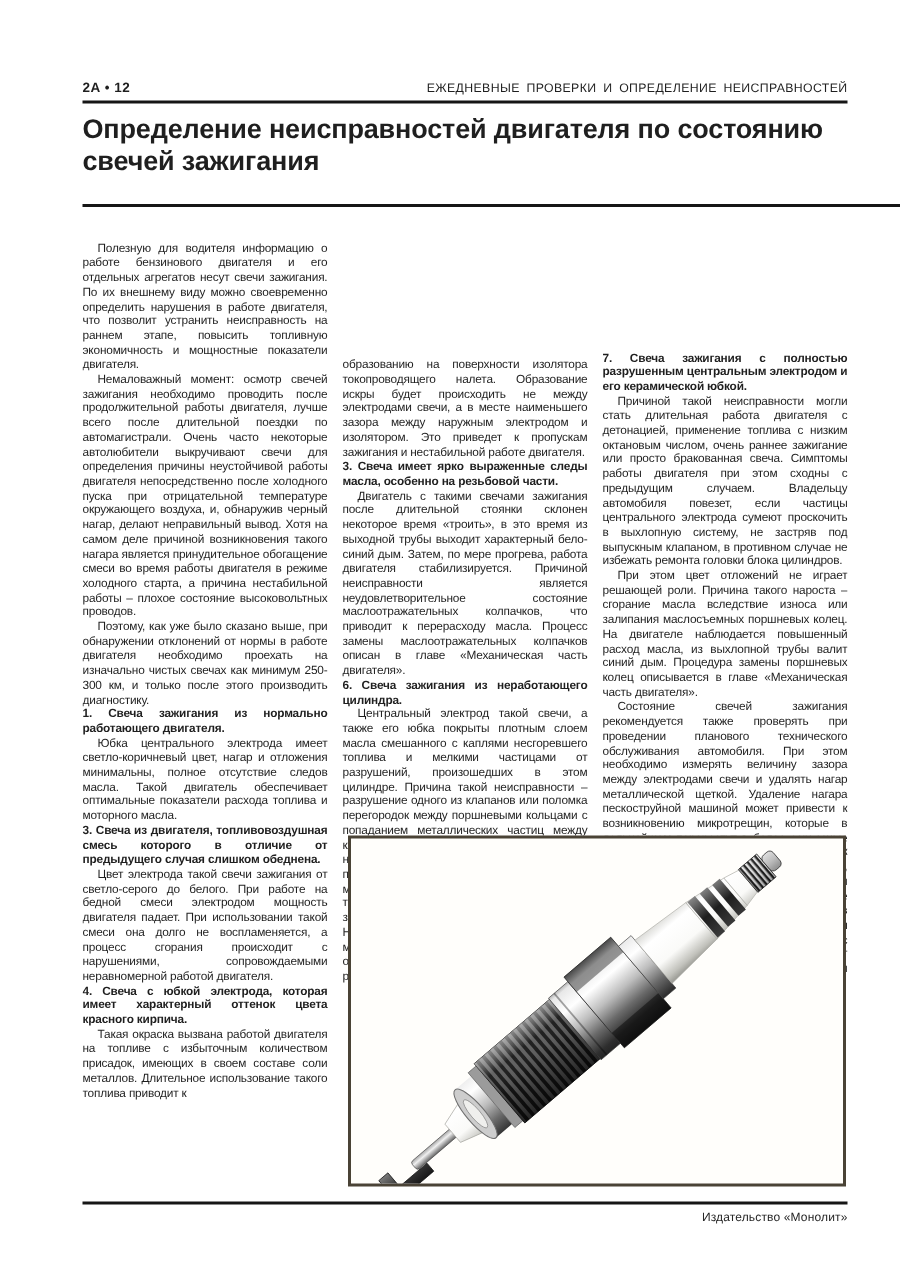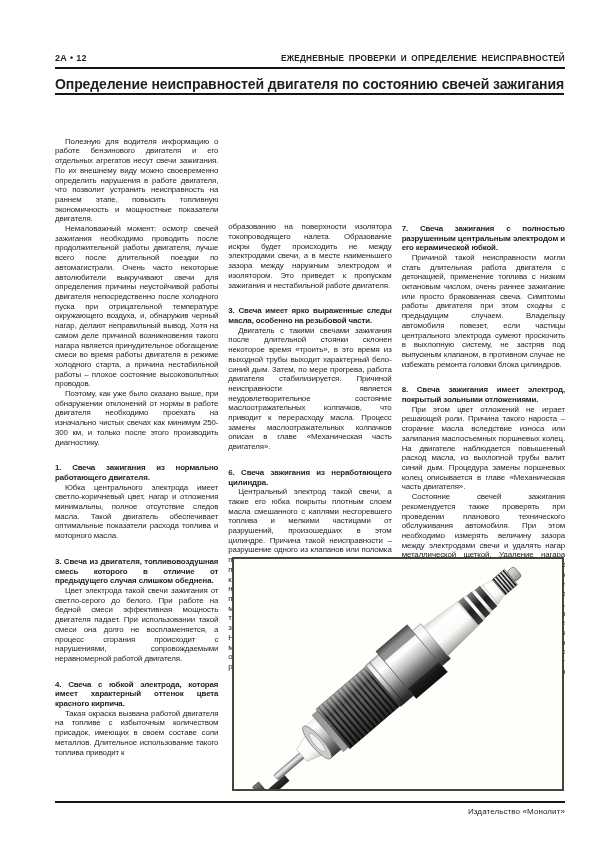--- a/index.html
+++ b/index.html
@@ -8,40 +8,40 @@
     font-family: "Liberation Sans", sans-serif; color: #1f1f1f;
     -webkit-font-smoothing: antialiased;
   }
   .page { position: relative; width: 600px; height: 849px; background: #fff; }
 
   .hdr {
     position: absolute; left: 55px; top: 53px; width: 510px;
     display: flex; justify-content: space-between; align-items: baseline; text-align: center;
   }
   .hdr .pageno { font-size: 9px; font-weight: bold; letter-spacing: .3px; }
-  .hdr .chapter { font-size: 8.2px; font-weight: bold; letter-spacing: .25px; word-spacing: 2px; }
+  .hdr .chapter { font-size: 8.2px; font-weight: normal; letter-spacing: .25px; word-spacing: 2px; }
   .hdr-rule { position: absolute; left: 55px; top: 67px; width: 510px; height: 2px; background: #161616; }
 
   .title {
     position: absolute; left: 55px; top: 76px; margin: 0;
-    font-size: 14px; font-weight: bold; letter-spacing: -0.1px;
-    border-bottom: 2px solid #161616; padding-bottom: 1px;
+    font-size: 18px; font-weight: bold; letter-spacing: -0.1px;
+    border-bottom: 2px solid #161616; padding-bottom: 18px;
   }
 
   .cols {
     position: absolute; left: 55px; top: 98px; width: 510px; height: 698px;
     display: flex; gap: 10px; overflow: hidden; align-items: center;
   }
   .col { flex: 1 1 0; min-width: 0; }
   .col p, .col h4 {
     margin: 0; font-size: 7.9px; line-height: 9.7px;
     text-align: justify; letter-spacing: -0.12px;
   }
   .col p.ind { text-indent: 10px; }
-  .col h4 { font-weight: bold; margin-top: 16px; }
+  .col h4 { font-weight: bold; margin-top: 0; }
 
   .plate {
     position: absolute; left: 232px; top: 557px; width: 332px; height: 234px;
     margin: 0; box-sizing: border-box;
     border: 2px solid #4a4336; background: #fffefb; z-index: 5;
   }
   .plate svg { display: block; }
 
   .ftr-rule { position: absolute; left: 55px; top: 801px; width: 510px; height: 2px; background: #161616; z-index: 6; }
   .ftr {
@@ -63,35 +63,34 @@
   <h1 class="title">Определение неисправностей двигателя по состоянию свечей зажигания</h1>
 
   <div class="cols">
     <div class="col">
       <p class="ind">Полезную для водителя информацию о работе бензинового двигателя и его отдельных агрегатов несут свечи зажигания. По их внешнему виду можно своевременно определить нарушения в работе двигателя, что позволит устранить неисправность на раннем этапе, повысить топливную экономичность и мощностные показатели двигателя.</p>
       <p class="ind">Немаловажный момент: осмотр свечей зажигания необходимо проводить после продолжительной работы двигателя, лучше всего после длительной поездки по автомагистрали. Очень часто некоторые автолюбители выкручивают свечи для определения причины неустойчивой работы двигателя непосредственно после холодного пуска при отрицательной температуре окружающего воздуха, и, обнаружив черный нагар, делают неправильный вывод. Хотя на самом деле причиной возникновения такого нагара является принудительное обогащение смеси во время работы двигателя в режиме холодного старта, а причина нестабильной работы – плохое состояние высоковольтных проводов.</p>
       <p class="ind">Поэтому, как уже было сказано выше, при обнаружении отклонений от нормы в работе двигателя необходимо проехать на изначально чистых свечах как минимум 250-300 км, и только после этого производить диагностику.</p>
       <h4>1. Свеча зажигания из нормально работающего двигателя.</h4>
       <p class="ind">Юбка центрального электрода имеет светло-коричневый цвет, нагар и отложения минимальны, полное отсутствие следов масла. Такой двигатель обеспечивает оптимальные показатели расхода топлива и моторного масла.</p>
       <h4>3. Свеча из двигателя, топливовоздушная смесь которого в отличие от предыдущего случая слишком обеднена.</h4>
-      <p class="ind">Цвет электрода такой свечи зажигания от светло-серого до белого. При работе на бедной смеси эффективная мощность двигателя падает. При использовании такой смеси она долго не воспламеняется, а процесс сгорания происходит с нарушениями, сопровождаемыми неравномерной работой двигателя.</p>
+      <p class="ind">Цвет электрода такой свечи зажигания от светло-серого до белого. При работе на бедной смеси электродом мощность двигателя падает. При использовании такой смеси она долго не воспламеняется, а процесс сгорания происходит с нарушениями, сопровождаемыми неравномерной работой двигателя.</p>
       <h4>4. Свеча с юбкой электрода, которая имеет характерный оттенок цвета красного кирпича.</h4>
       <p class="ind">Такая окраска вызвана работой двигателя на топливе с избыточным количеством присадок, имеющих в своем составе соли металлов. Длительное использование такого топлива приводит к</p>
     </div>
     <div class="col">
       <p>образованию на поверхности изолятора токопроводящего налета. Образование искры будет происходить не между электродами свечи, а в месте наименьшего зазора между наружным электродом и изолятором. Это приведет к пропускам зажигания и нестабильной работе двигателя.</p>
       <h4>3. Свеча имеет ярко выраженные следы масла, особенно на резьбовой части.</h4>
       <p class="ind">Двигатель с такими свечами зажигания после длительной стоянки склонен некоторое время «троить», в это время из выходной трубы выходит характерный бело-синий дым. Затем, по мере прогрева, работа двигателя стабилизируется. Причиной неисправности является неудовлетворительное состояние маслоотражательных колпачков, что приводит к перерасходу масла. Процесс замены маслоотражательных колпачков описан в главе «Механическая часть двигателя».</p>
       <h4>6. Свеча зажигания из неработающего цилиндра.</h4>
       <p class="ind">Центральный электрод такой свечи, а также его юбка покрыты плотным слоем масла смешанного с каплями несгоревшего топлива и мелкими частицами от разрушений, произошедших в этом цилиндре. Причина такой неисправности – разрушение одного из клапанов или поломка перегородок между поршневыми кольцами с попаданием металлических частиц между клапаном и его седлом. Симптомы такой неисправности: двигатель «троит» не переставая, заметна значительная потеря мощности, многократно возрастает расход топлива. При появлении таких симптомов затягивать с поиском неисправности нельзя. Необходимо осмотреть свечи зажигания как можно скорее. Для устранения неполадок в описанном случае необходим капитальный ремонт двигателя.</p>
     </div>
     <div class="col">
       <h4>7. Свеча зажигания с полностью разрушенным центральным электродом и его керамической юбкой.</h4>
       <p class="ind">Причиной такой неисправности могли стать длительная работа двигателя с детонацией, применение топлива с низким октановым числом, очень раннее зажигание или просто бракованная свеча. Симптомы работы двигателя при этом сходны с предыдущим случаем. Владельцу автомобиля повезет, если частицы центрального электрода сумеют проскочить в выхлопную систему, не застряв под выпускным клапаном, в противном случае не избежать ремонта головки блока цилиндров.</p>
-      <h4>8. Свеча зажигания имеет электрод, покрытый зольными отложениями.</h4>
       <p class="ind">При этом цвет отложений не играет решающей роли. Причина такого нароста – сгорание масла вследствие износа или залипания маслосъемных поршневых колец. На двигателе наблюдается повышенный расход масла, из выхлопной трубы валит синий дым. Процедура замены поршневых колец описывается в главе «Механическая часть двигателя».</p>
       <p class="ind">Состояние свечей зажигания рекомендуется также проверять при проведении планового технического обслуживания автомобиля. При этом необходимо измерять величину зазора между электродами свечи и удалять нагар металлической щеткой. Удаление нагара пескоструйной машиной может привести к возникновению микротрещин, которые в дальнейшем перерастут в более серьезные дефекты, что, в конечном итоге, приведет к случаю, описанному в пункте 7. Кроме того, рекомендуется менять местами свечи зажигания, поскольку температурные режимы работы различных цилиндров двигателя могут быть не одинаковы (например, средние цилиндры двигателей с центральным впрыском топлива работают при более высоких температурах, чем крайние).</p>
     </div>
   </div>
 
   <figure class="plate">
     <svg width="328" height="230" viewBox="0 0 328 230" aria-hidden="true">
       <defs>
         <linearGradient id="metalGrad" gradientUnits="userSpaceOnUse" x1="0" y1="-32" x2="0" y2="32">
           <stop offset="0" stop-color="#5a5a5a"></stop>

